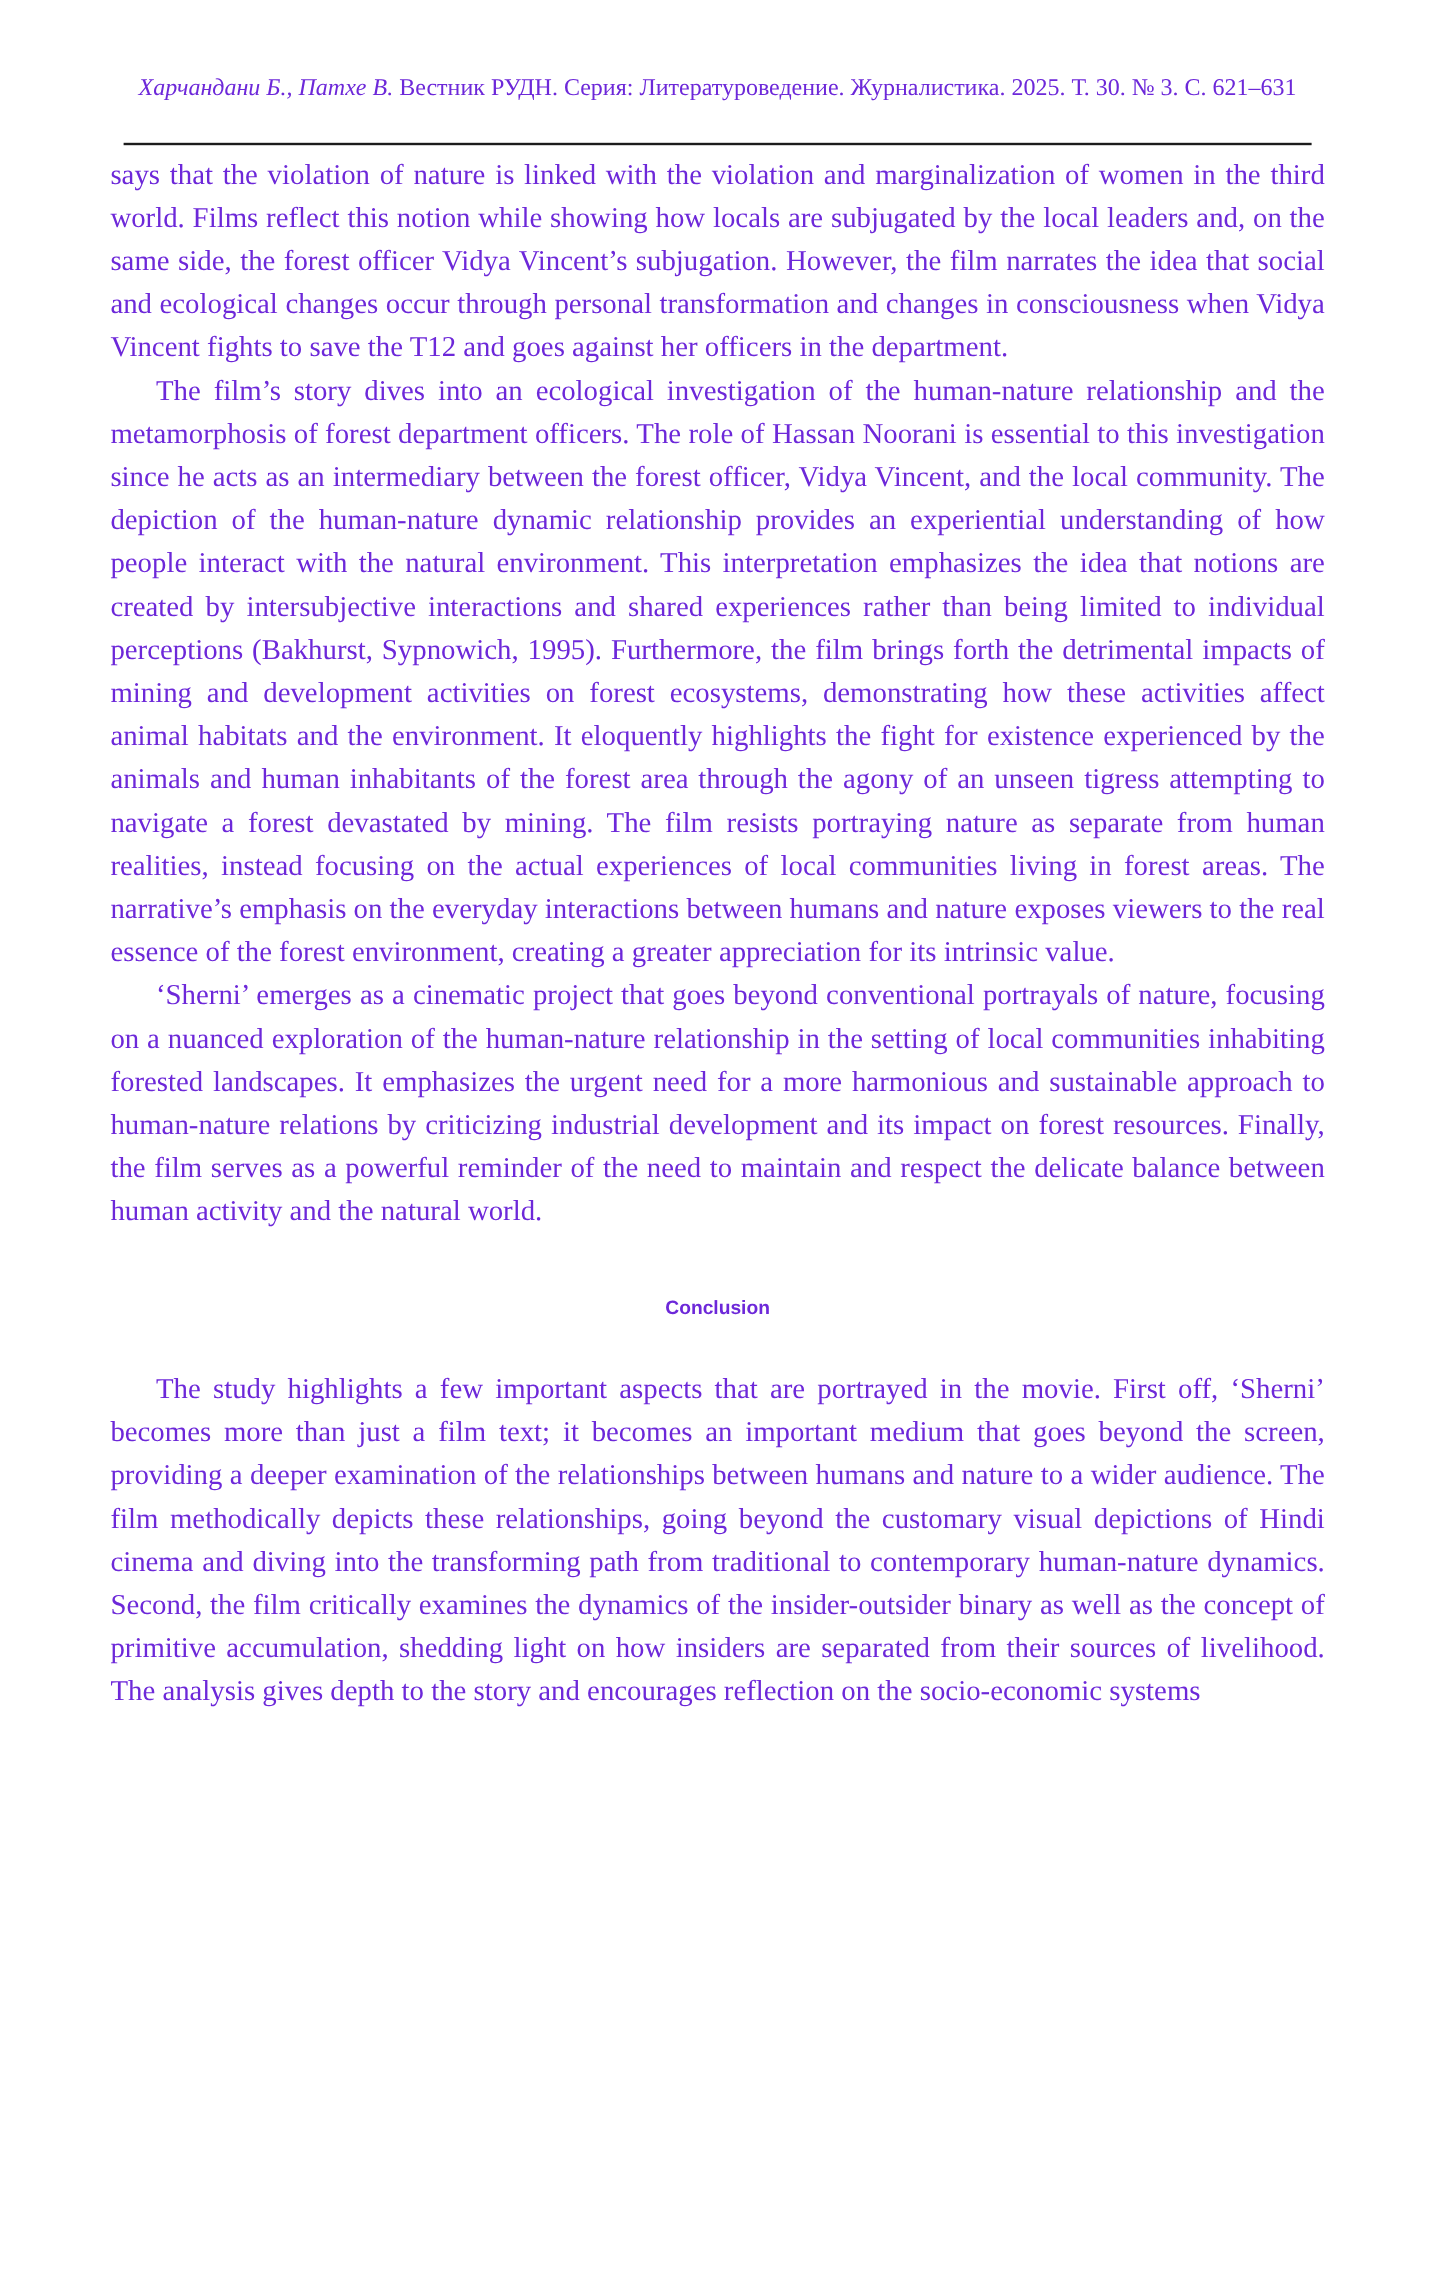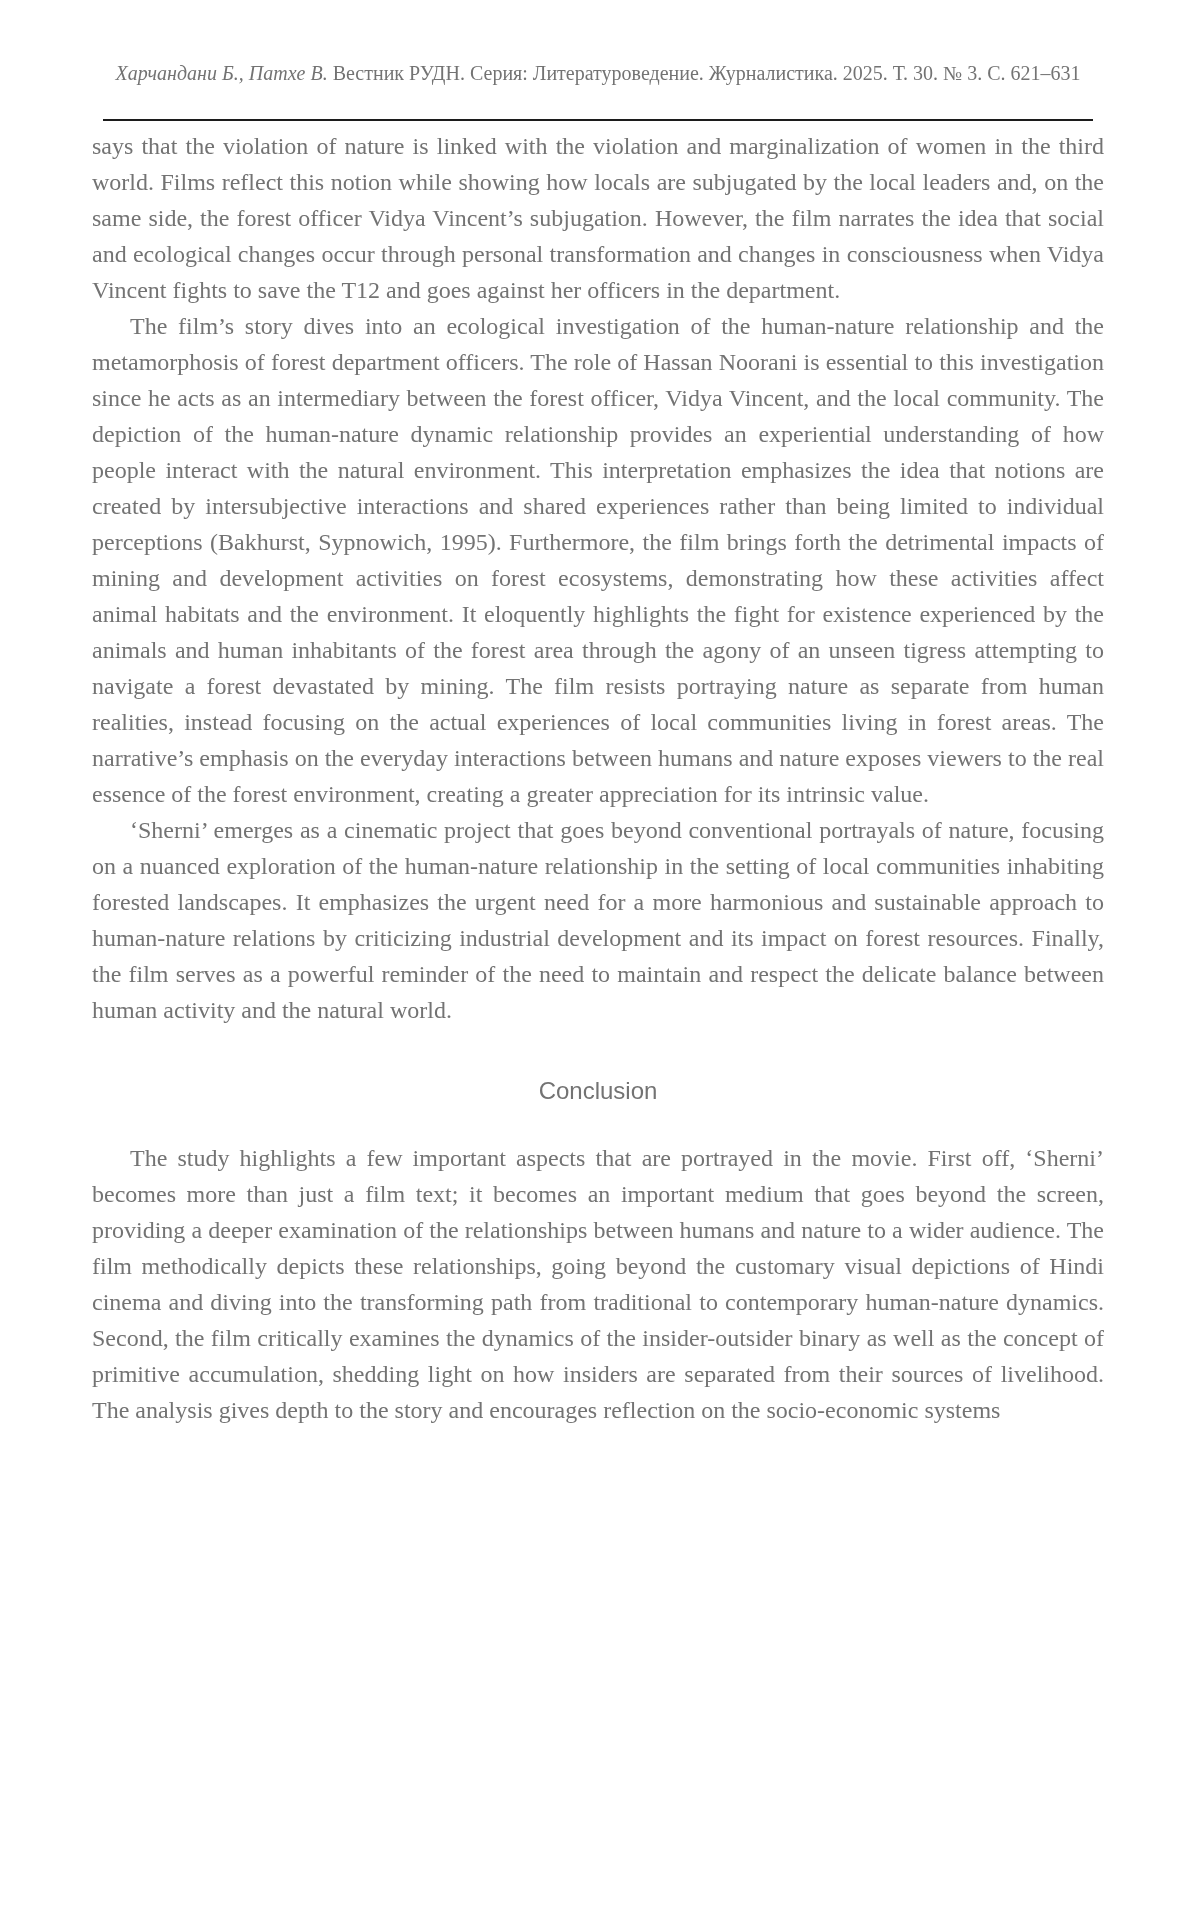--- a/index.html
+++ b/index.html
@@ -5,21 +5,21 @@
   html, body {
     margin: 0;
     padding: 0;
     background: #ffffff;
   }
   .page {
     position: relative;
     width: 1200px;
     height: 1523px;
     background: #ffffff;
-    color: #737373;
+    color: #6d28d9;
     font-family: "Liberation Serif", serif;
     overflow: hidden;
   }
   
   .running-header {
     position: absolute;
     top: 60px;
     left: 92px;
     width: 1012px;
     text-align: center;
@@ -49,22 +49,22 @@
     text-align: justify;
   }
   .article-body p {
     margin: 0;
   }
   .article-body p.indent {
     text-indent: 38px;
   }
   .section-heading {
     font-family: "Liberation Sans", sans-serif;
-    font-weight: normal;
-    font-size: 24px;
+    font-weight: bold;
+    font-size: 16px;
     line-height: 30px;
     text-align: center;
     margin: 48px 0 34px 0;
   }
   
   .running-footer {
     position: absolute;
     top: 1701px;
     left: 92px;
     width: 1012px;

